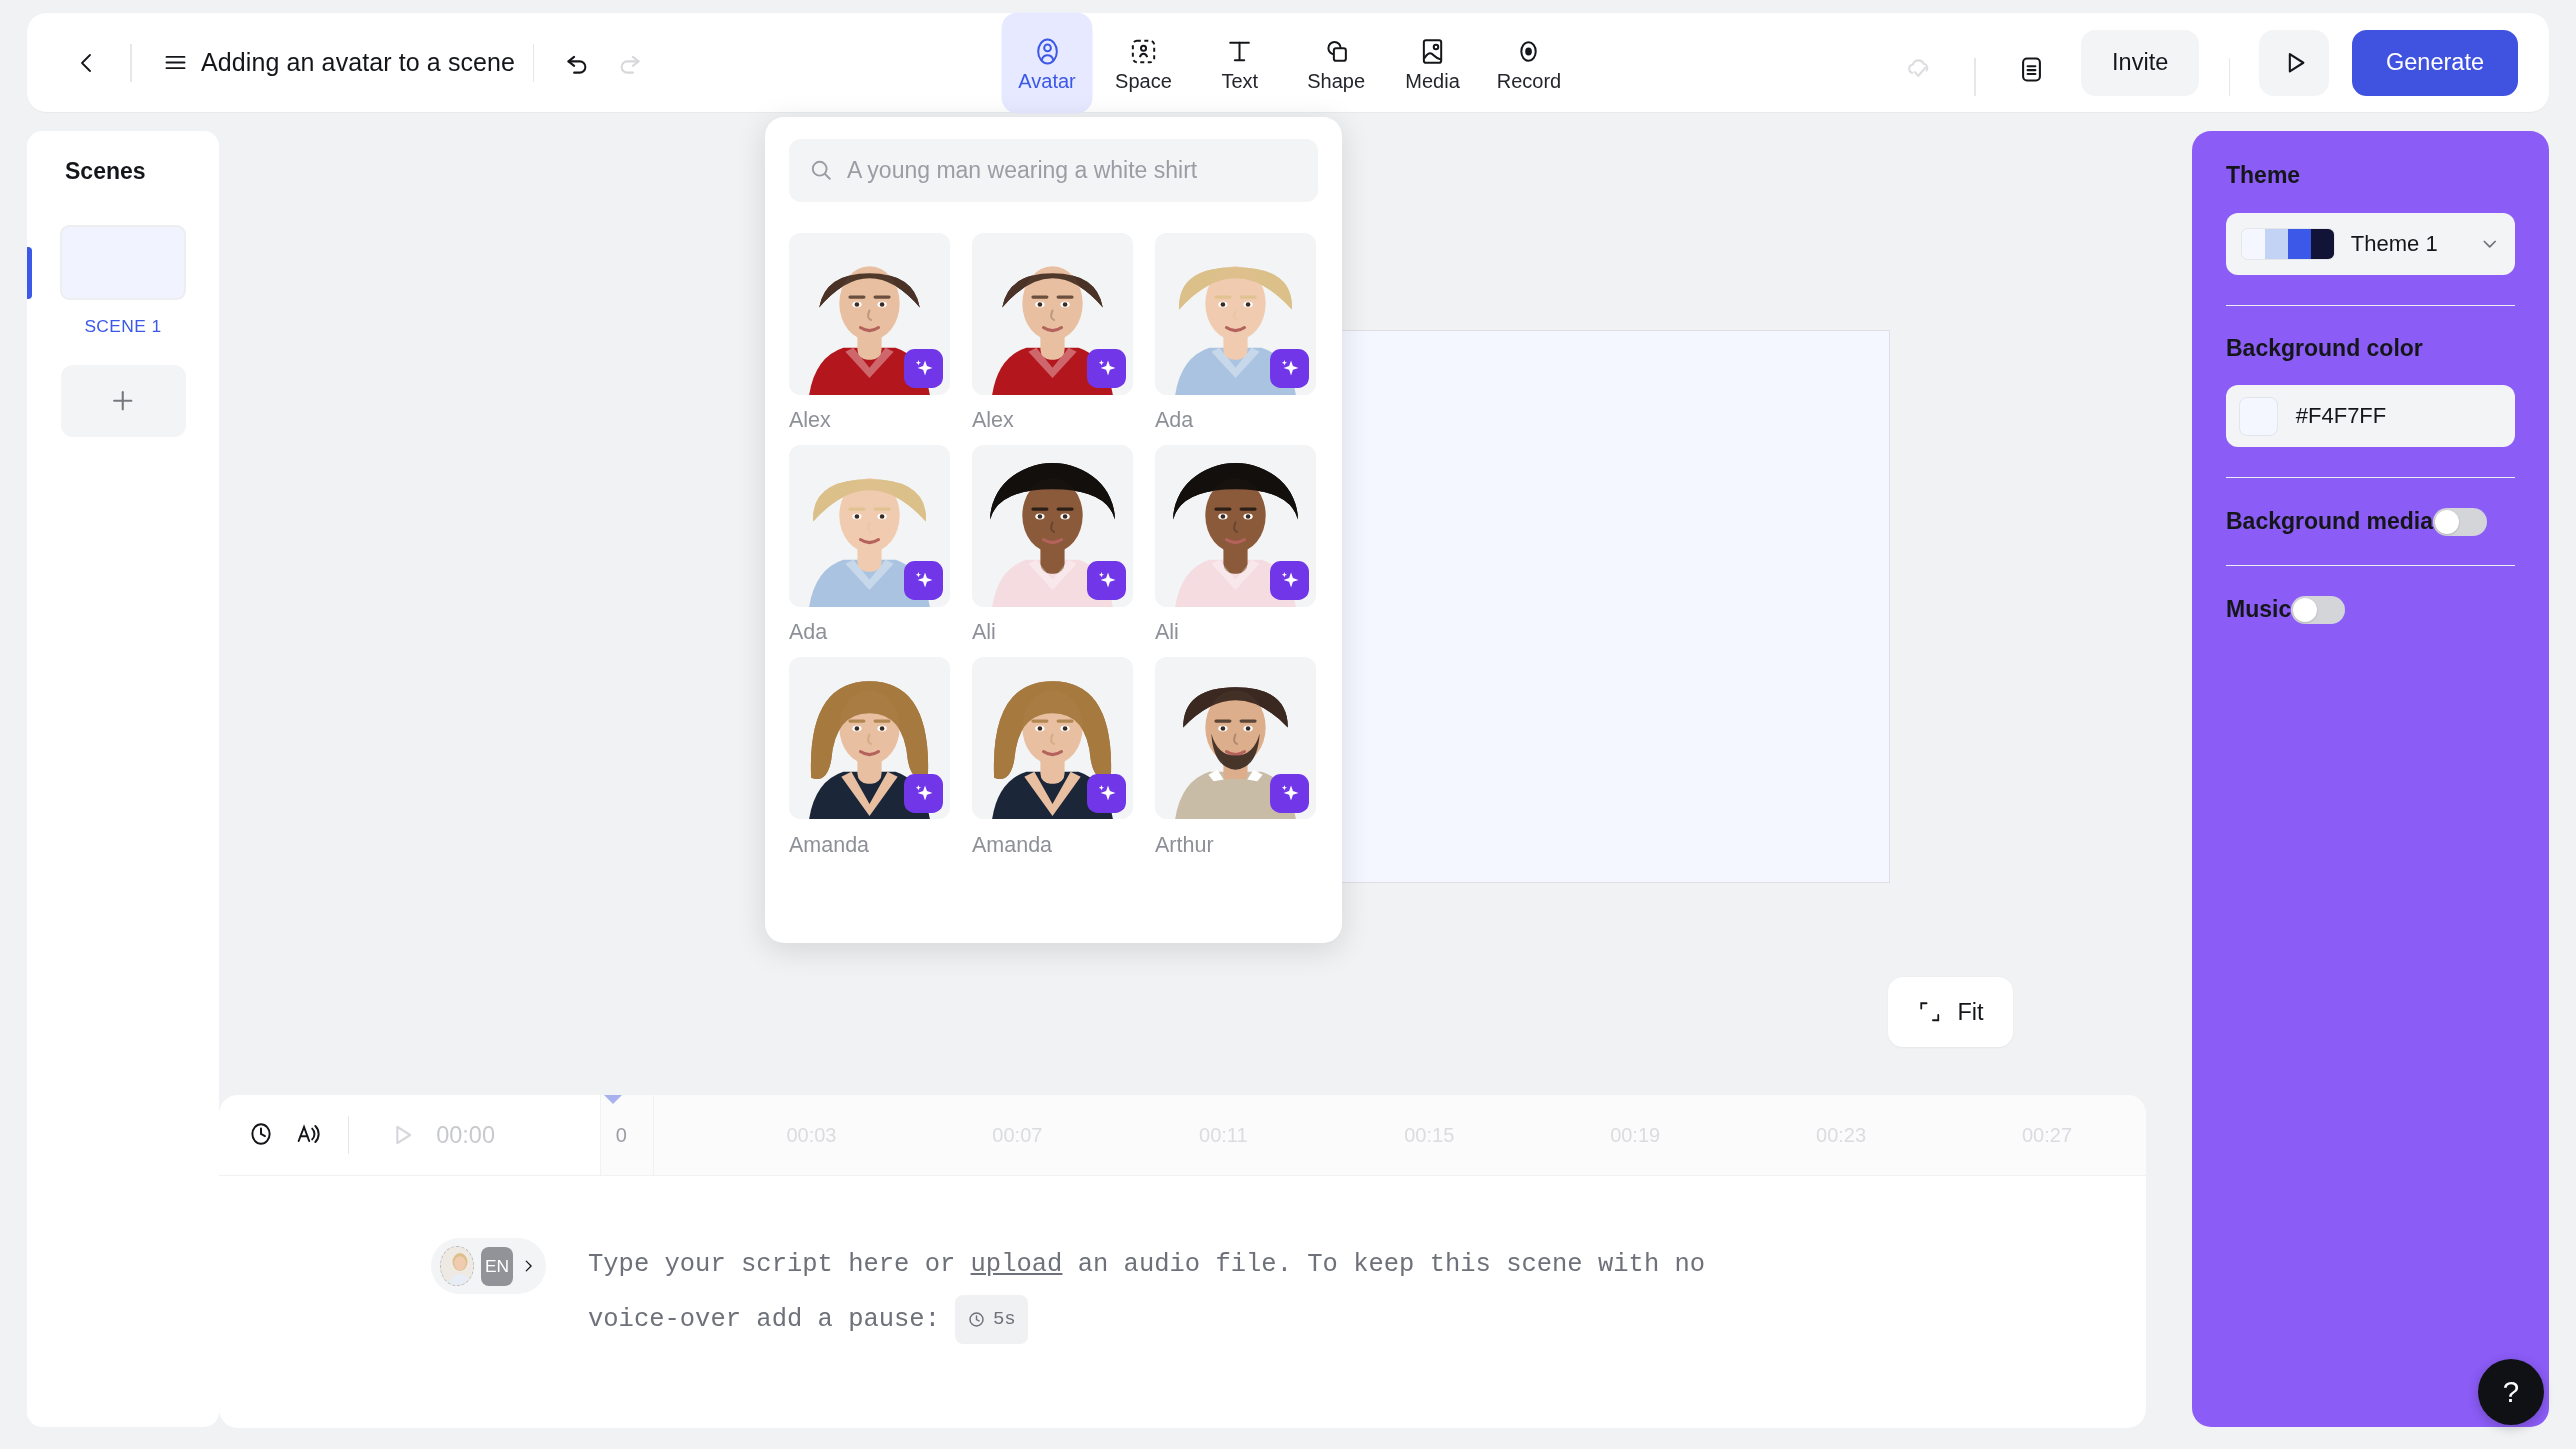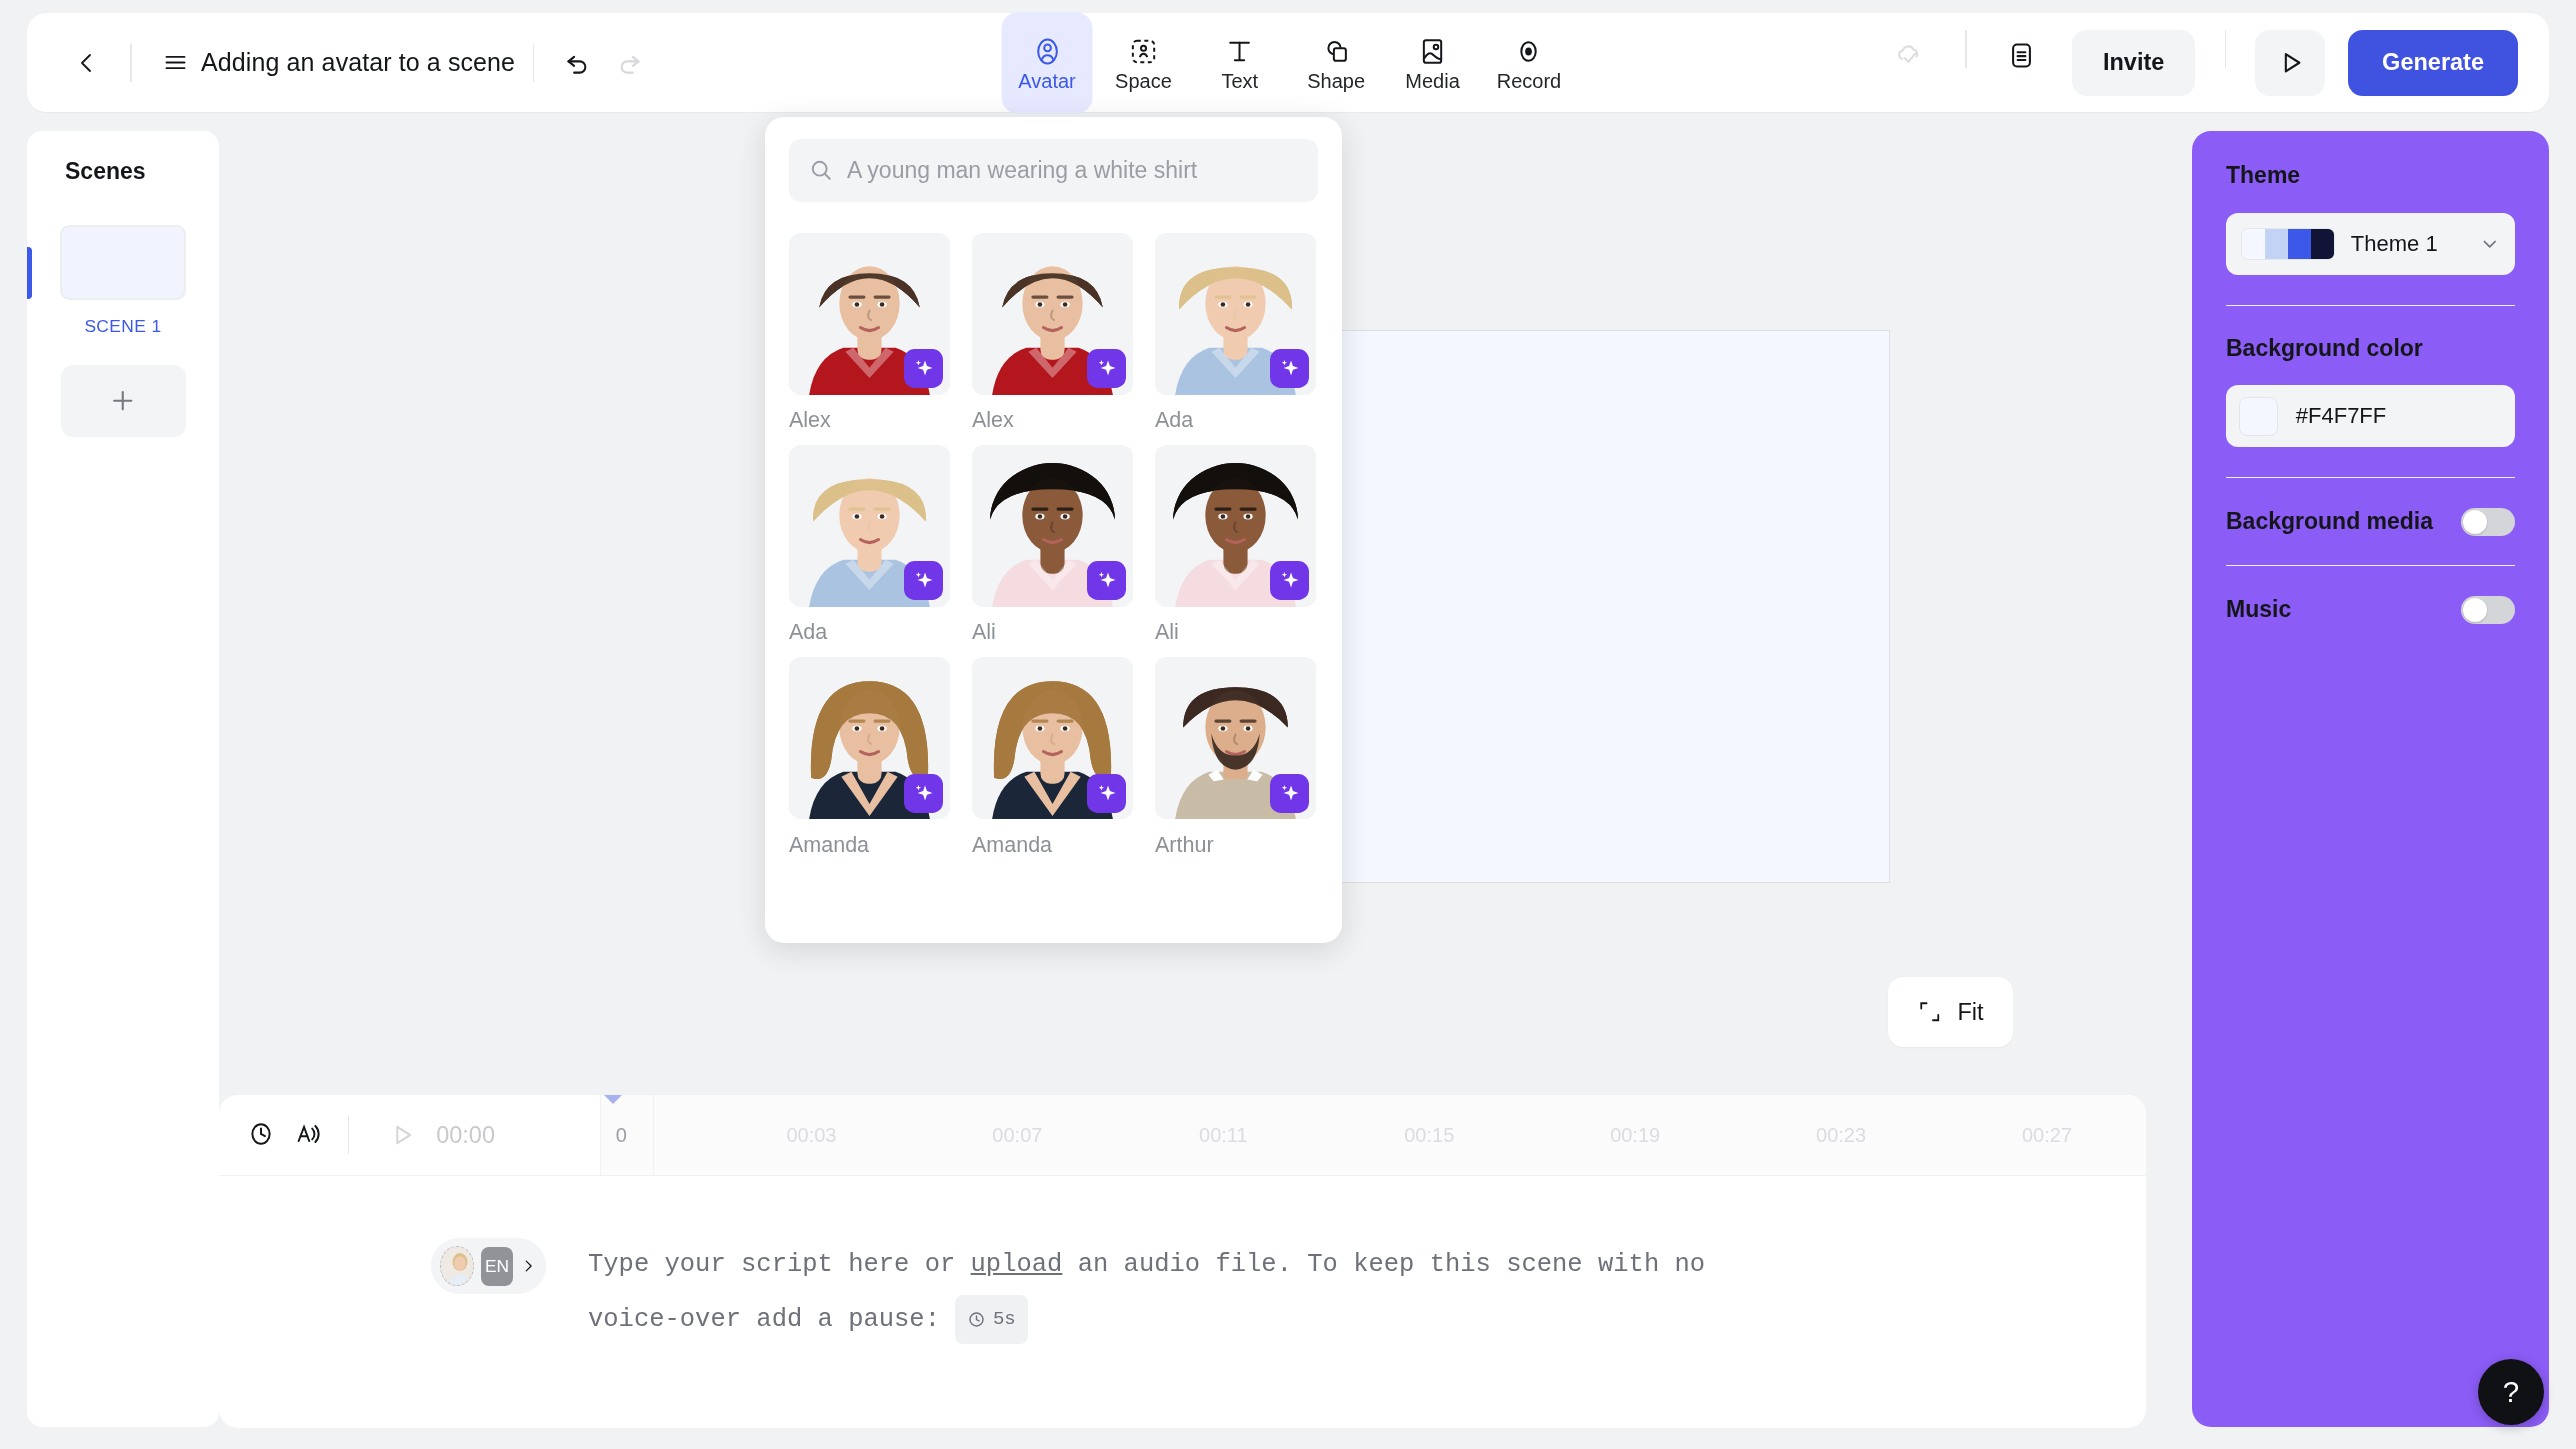--- a/index.html
+++ b/index.html
@@ -44,21 +44,21 @@
     background: transparent;
   }
   .tool.active { background: #E6E9FF; }
   .tool .tlabel { font-size: 20px; color: #24262B; }
   .tool.active .tlabel { color: #3B58E8; }
   .tool .ticon { width: 36px; height: 36px; display:flex; align-items:center; justify-content:center;}
 
   .hdr-right {
     position: absolute; right: 31px; top: 50%;
     transform: translateY(-50%);
-    display: flex; align-items: flex-start; gap: 12px; font-weight: bold;
+    display: flex; align-items: flex-end; gap: 12px;
   }
   .pill-btn {
     height: 66px; border-radius: 14.8px; background: #F3F4F6;
     display: flex; align-items: center; justify-content: center;
     padding: 0 31px; font-size: 23.5px; color: #14161A;
     cursor: pointer; border: none;
   }
   .pill-icon-btn {
     height: 66px; width: 70px; border-radius: 14.8px; background: #F3F4F6;
     display: flex; align-items: center; justify-content: center; cursor: pointer;
@@ -163,21 +163,21 @@
   .swatches { display: flex; width: 94px; height: 32px; border-radius: 6.7px; overflow: hidden; border: 0.7px solid #E4E6EA;}
   .swatches i { flex: 1; display: block; }
   .theme-name { font-size: 22px; color: #14161A; flex: 1; }
   .hr { height: 1.3px; background: #EDEEF0; margin: 29.5px 0; }
   .color-row {
     margin-top: 23px; height: 62px; border-radius: 12px; background: #F3F4F6;
     display: flex; align-items: center; padding: 0 13.4px; gap: 17.4px; cursor: pointer;
   }
   .color-chip { width: 39px; height: 39px; border-radius: 8px; border: 1.3px solid #E2E5EC; }
   .color-hex { font-size: 22px; color: #14161A; }
-  .toggle-row { display:flex; align-items:center; justify-content:space-between; }
+  .toggle-row { display:flex; align-items:center; justify-content:flex-start; }
   .switch {
     width: 54px; height: 28px; border-radius: 14px; background: #D3D5D9;
     position: relative; cursor: pointer;
   }
   .switch i {
     position:absolute; left: 2px; top: 2px; width: 24px; height: 24px;
     border-radius: 50%; background:#fff; display:block;
     box-shadow: 0 0.7px 2px rgba(0,0,0,.2);
   }
 

